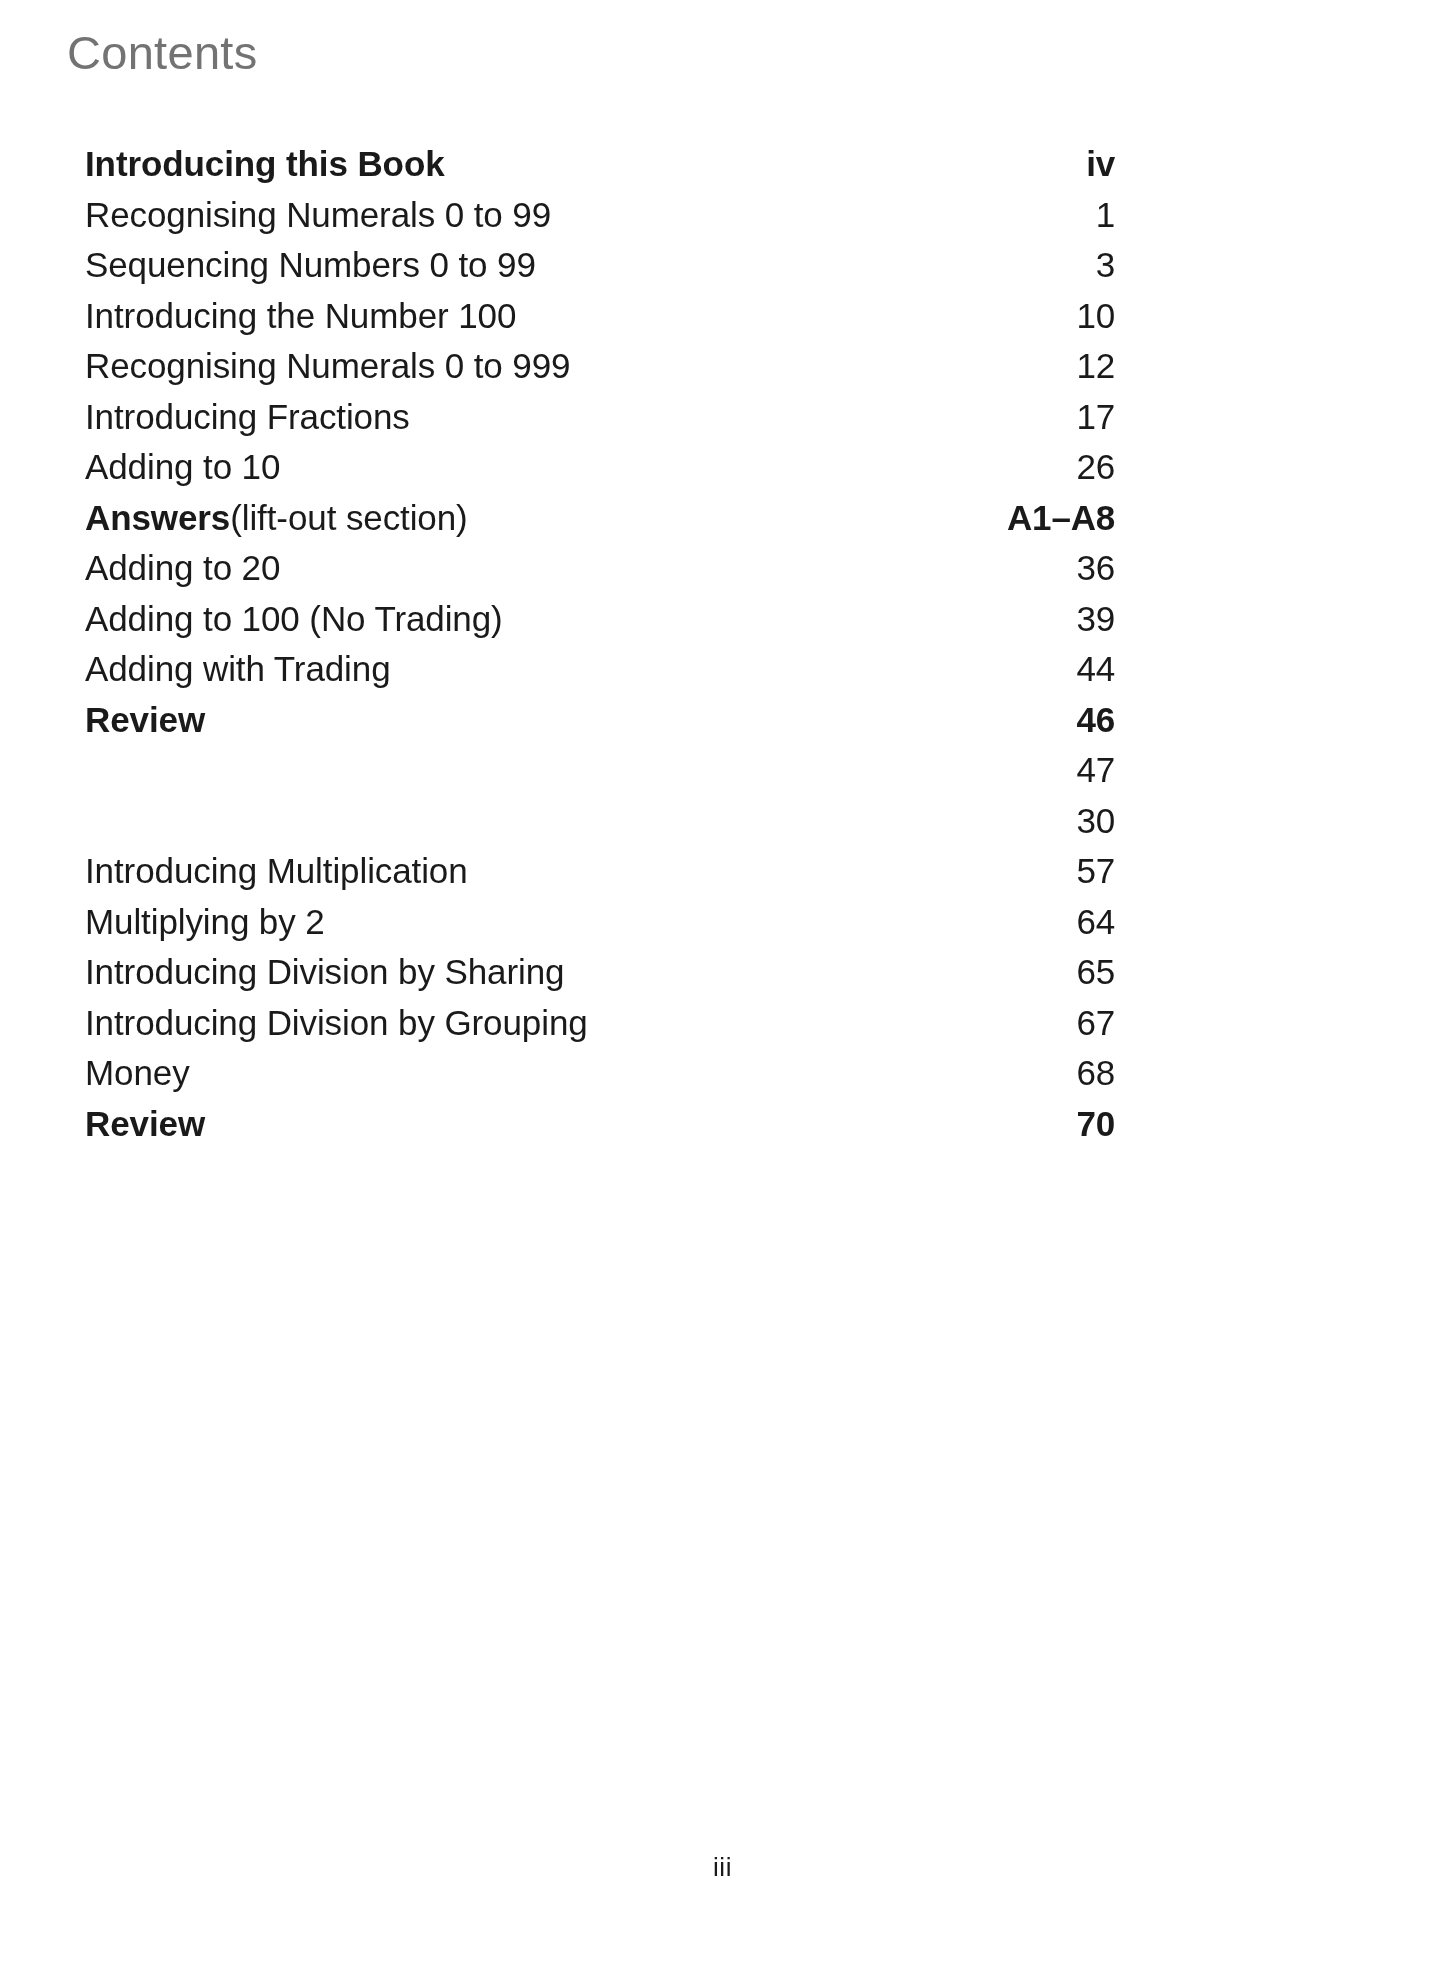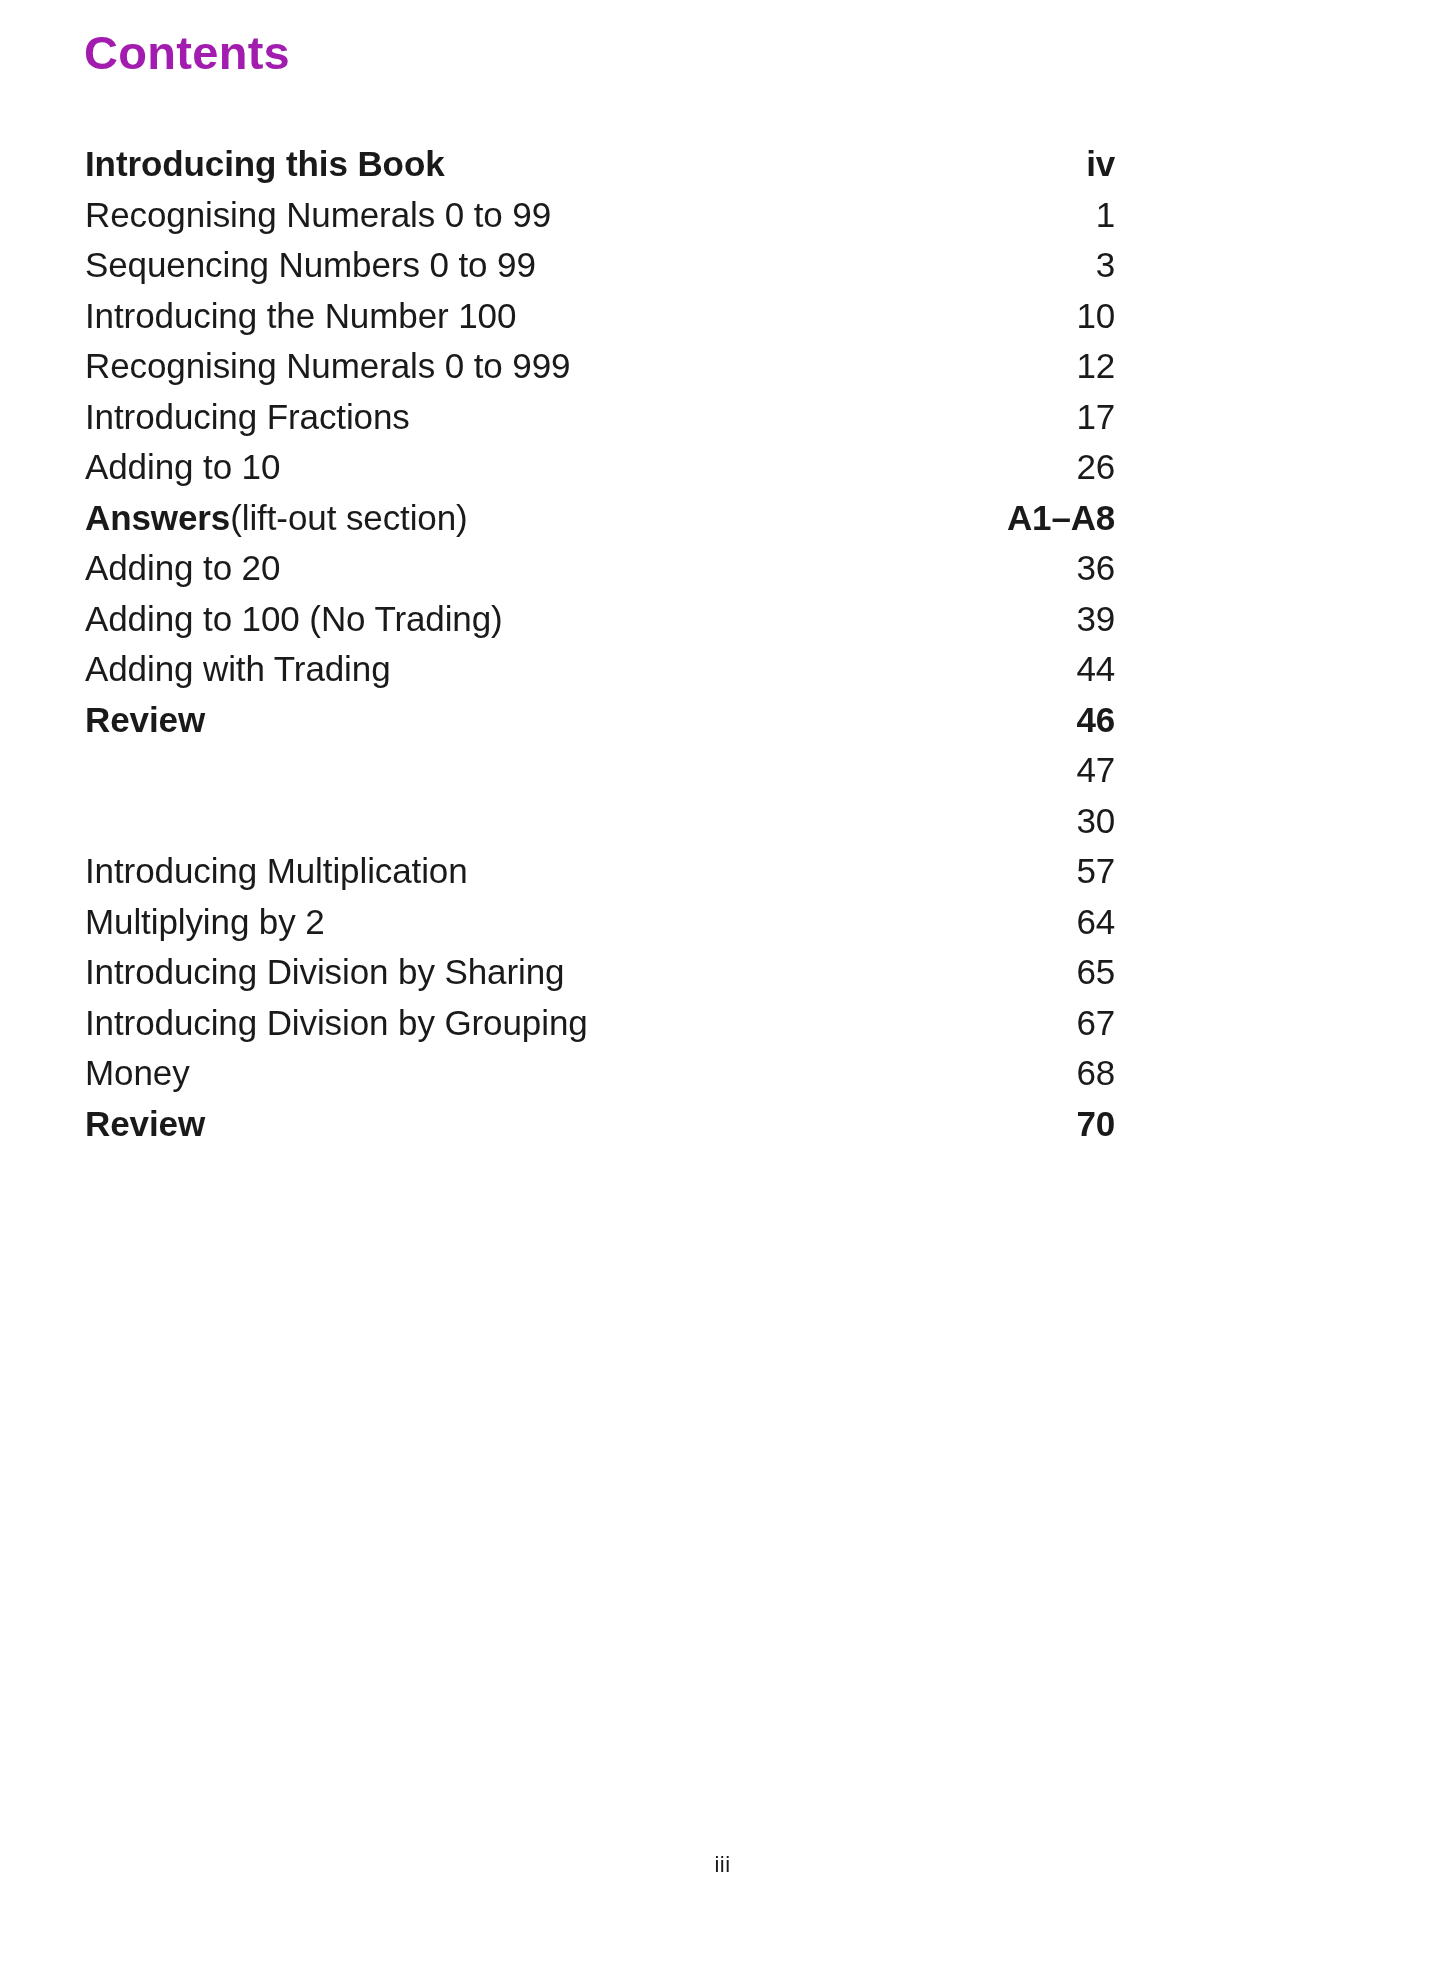--- a/index.html
+++ b/index.html
@@ -18,26 +18,26 @@
 
   .page {
     position: absolute;
     inset: 0;
     padding: 0;
   }
 
   
   .toc-title {
     position: absolute;
-    left: 84px;
+    left: 67px;
     top: 26px;
     font-size: 47px;
-    font-weight: 700;
+    font-weight: 400;
     letter-spacing: 0.3px;
-    color: #a21caf;
+    color: #737373;
     line-height: 1.15;
   }
 
   
   .toc-list {
     position: absolute;
     left: 85px;
     top: 139px;
     width: 1030px;
   }
@@ -108,21 +108,21 @@
     font-weight: 700;
   }
 
   
   .folio {
     position: absolute;
     left: 0;
     right: 0;
     top: 1852px;
     text-align: center;
-    font-size: 22px;
+    font-size: 26px;
     font-weight: 400;
     color: #1a1a1a;
     letter-spacing: 0.5px;
   }
 </style>
 </head>
 <body>
 
 <div class="page">
 

